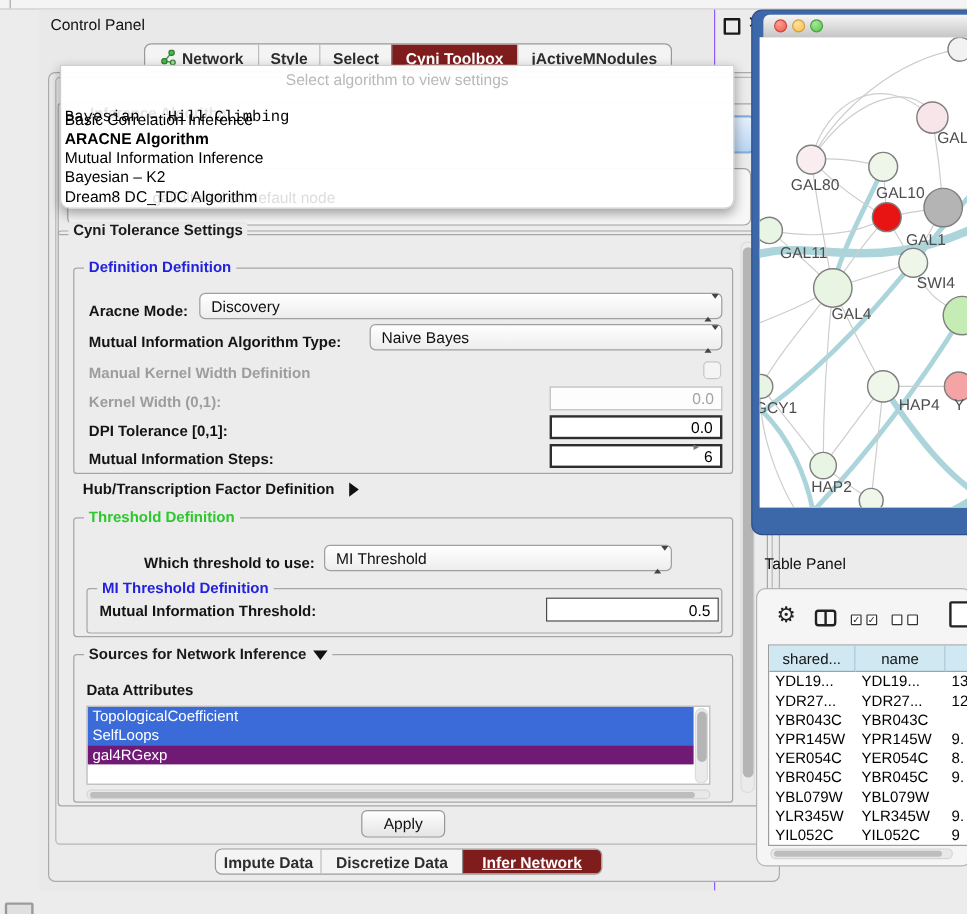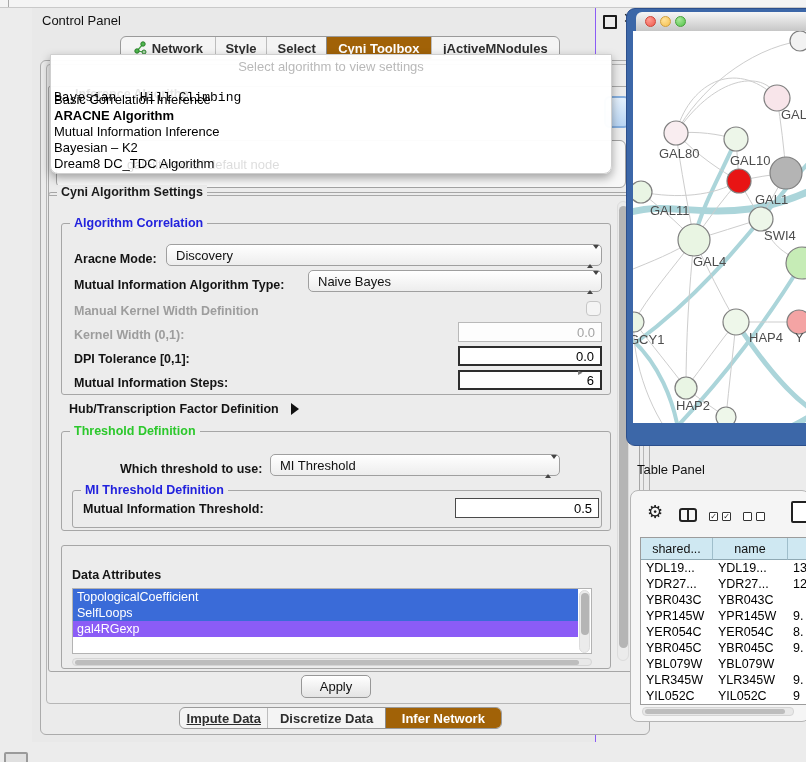--- a/index.html
+++ b/index.html
@@ -12,21 +12,21 @@
   
   #control-panel{left:0;top:8px;width:564px;height:734px;background:#e9e9e9;border-right:1px solid #8b5cf6;box-sizing:border-box;margin-left:32px;}
   #cp-title{left:10px;top:5px;font-size:13px;color:#111;}
   #float-icon{left:571px;top:7px;width:10px;height:10px;border:2px solid #1a1a1a;border-radius:1px;}
   #close-icon{left:591px;top:2px;font-size:14px;font-weight:bold;color:#111;}
   
   .pill{display:flex;border:1px solid #9a9a9a;border-radius:6px;background:#f4f4f4;overflow:hidden;box-sizing:border-box;}
   .pill .seg{display:flex;align-items:center;justify-content:center;font-size:13px;font-weight:bold;color:#2e2e2e;
              border-left:1px solid #bdbdbd;box-sizing:border-box;white-space:nowrap;}
   .pill .seg:first-child{border-left:none;}
-  .pill .seg.sel{background:#a16207;color:#fff;border-left-color:#8c8c8c;}
+  .pill .seg.sel{background:#7f1d1d;color:#fff;border-left-color:#8c8c8c;text-decoration:underline;}
   #top-tabs{left:88px;top:28px;width:440px;height:24px;}
   #bottom-tabs{left:147px;top:699px;width:323px;height:22px;}
   
   #outer-panel{left:8px;top:52px;width:608px;height:673px;border:1px solid #ababab;border-radius:6px;background:#ebebeb;}
   #inner-panel{left:14px;top:56px;width:596px;height:638px;border:1px solid #b6b6b6;border-radius:4px;background:#ececec;}
   #hidden-groupbox{left:16px;top:78px;width:584px;height:108px;border:1px solid #a8a8a8;border-radius:2px;}
   #hidden-combo{left:24px;top:132px;width:568px;height:46px;border:1px solid #a2a2a2;border-radius:6px;background:#f7f7f7;}
   #hidden-combo-btn{left:572px;top:88px;width:26px;height:32px;border:2px solid #85aede;border-radius:6px;
                     background:linear-gradient(#e4f0fc,#b9d5f3);box-sizing:border-box;}
   
@@ -143,28 +143,28 @@
         <div class="algo-option" style="top: 35px; font-family: Liberation Mono, monospace;">Bayesian – Hill Climbing</div>
         <div class="algo-option" style="top: 37px;">Basic Correlation Inference</div>
         <div class="algo-option bold" style="top: 53px; text-align: center;">ARACNE Algorithm</div>
         <div class="algo-option" style="top: 69px;">Mutual Information Inference</div>
         <div class="algo-option" style="top: 85px;">Bayesian – K2</div>
         <div class="algo-option" style="top: 101px;">Dream8 DC_TDC Algorithm</div>
       </div>
   </div>
 
   <div class="abs groupbox" id="cyni-box" style="left:16px;top:184px;width:590px;height:478px;">
-    <span class="legend">Cyni Algorithm Settings</span>
+    <span class="legend">Cyni Tolerance Settings</span>
 
     <div class="abs vtrack" style="left:568px;top:8px;width:12px;height:460px;">
       <div class="vthumb" style="left:1px;top:4px;width:9px;height:442px;"></div>
     </div>
 
     <div class="abs groupbox" style="left:12px;top:30px;width:548px;height:170px;">
-      <span class="legend blue">Algorithm Correlation</span>
+      <span class="legend blue">Definition Definition</span>
 
       <span class="abs lbl" style="left:12px;top:28px;">Aracne Mode:</span>
       <div class="abs combo" style="left:104px;top:20px;width:436px;">
         <span>Discovery</span>
         <span class="arrows"><span class="up"></span><span class="dn"></span></span>
       </div>
 
       <span class="abs lbl" style="left:12px;top:54px;">Mutual Information Algorithm Type:</span>
       <div class="abs combo" style="left:246px;top:46px;width:294px;">
         <span>Naive Bayes</span>
@@ -199,41 +199,44 @@
       </div>
 
       <div class="abs groupbox" style="left:10px;top:58px;width:528px;height:36px;">
         <span class="legend blue">MI Threshold Definition</span>
         <span class="abs lbl" style="left:10px;top:11px;">Mutual Information Threshold:</span>
         <div class="abs field medium" style="left:382px;top:7px;width:144px;">0.5</div>
       </div>
     </div>
 
     <div class="abs groupbox" style="left:12px;top:352px;width:548px;height:122px;">
+      <span class="legend">
+        <span>Sources for Network Inference</span><span class="tri-down"></span>
+      </span>
       <span class="abs lbl" style="left:10px;top:22px;">Data Attributes</span>
       <div class="abs" id="attr-list" style="left:10px;top:42px;width:520px;height:66px;">
         <div id="attr-items">
             <div class="attr-item" style="background: rgb(58, 107, 216);">TopologicalCoefficient</div>
             <div class="attr-item" style="background: rgb(58, 107, 216);">SelfLoops</div>
-            <div class="attr-item" style="background: #8b5cf6;">gal4RGexp</div>
+            <div class="attr-item" style="background: #701a75;">gal4RGexp</div>
           </div>
         <div class="abs vtrack" style="right:1px;top:1px;width:11px;height:63px;">
           <div class="vthumb" style="left:1px;top:2px;width:8px;height:42px;"></div>
         </div>
       </div>
       <div class="abs htrack" style="left:10px;top:112px;width:520px;height:8px;">
         <div class="hthumb" style="left:2px;top:1px;width:504px;height:5px;"></div>
       </div>
     </div>
   </div>
 
   <div class="abs" id="apply-btn">Apply</div>
 
   <div class="abs pill" id="bottom-tabs">
-      <div class="seg" style="width: 88px; text-decoration: underline;">Impute Data</div>
+      <div class="seg" style="width: 88px;">Impute Data</div>
       <div class="seg" style="width: 118px;">Discretize Data</div>
       <div class="seg sel" style="width: 117px;">Infer Network</div>
     </div>
 </div>
 
 <div class="abs" id="splitter-arrow">▸</div>
 <div class="abs" id="mini-icon"></div>
 
 <div class="abs" id="network-window">
   <div class="abs" id="net-frame"></div>

